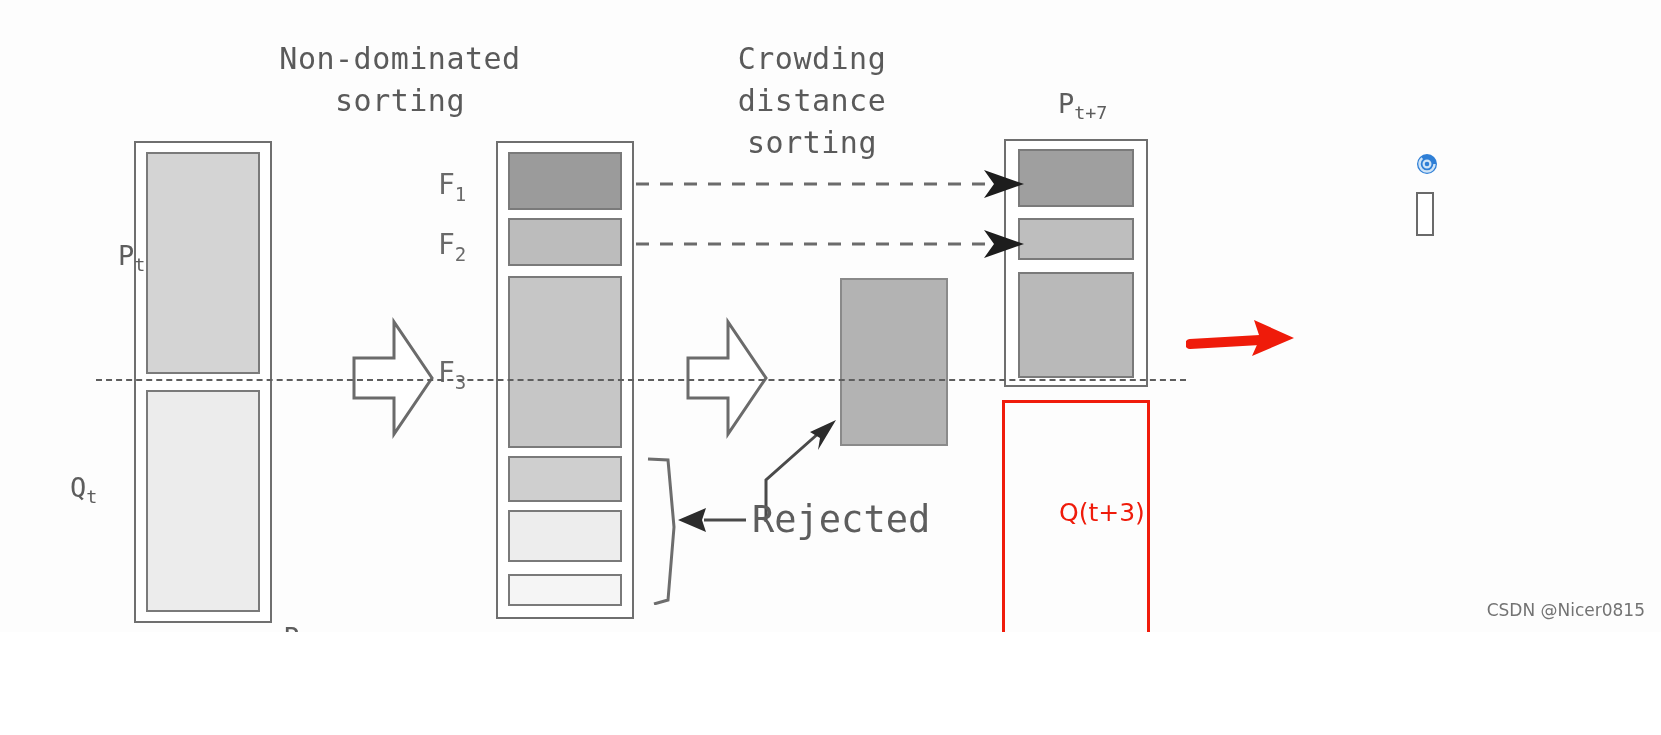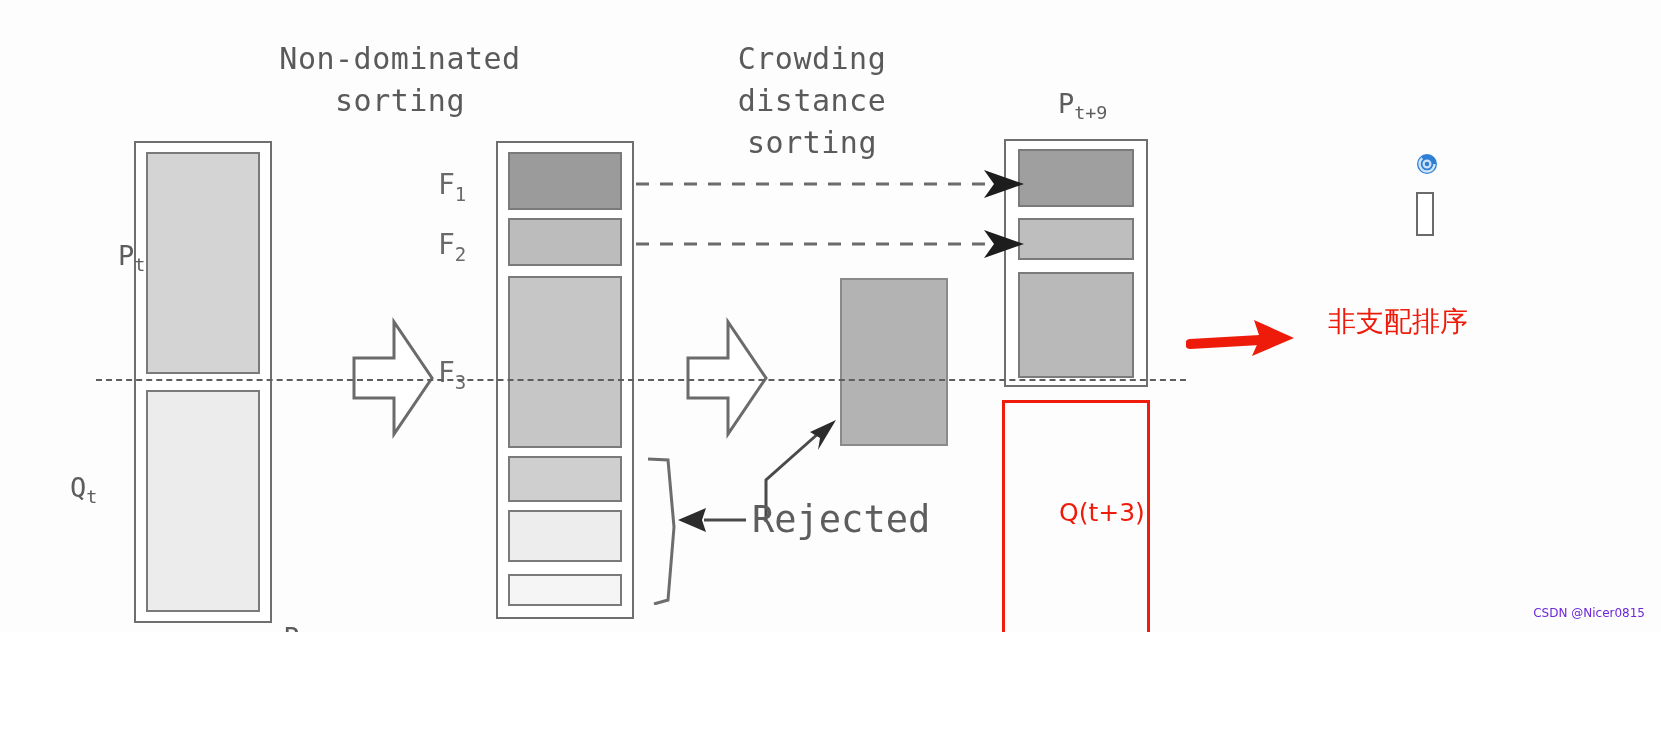--- a/index.html
+++ b/index.html
@@ -82,22 +82,22 @@
   .cn-text {
     font-size: 28px;
     font-family: "DejaVu Sans", sans-serif;
     color: #ef1b0a;
     white-space: nowrap;
   }
 
   
   .watermark {
     font-family: "DejaVu Sans", sans-serif;
-    font-size: 12px;
-    color: #6d28d9;
+    font-size: 17px;
+    color: #737373;
     white-space: nowrap;
     margin-top: 13px;
   }
 
   
   .ime-caret-box {
     border: 2px solid #6a6a6a;
     background: #ffffff;
     box-sizing: border-box;
   }
@@ -159,21 +159,21 @@
     <polygon points="2,20 30,8 26,20 30,32" fill="#2c2c2c"></polygon>
   </svg>
 
   <svg class="abs" style="left:756px; top:418px;" width="90" height="108" viewBox="0 0 90 108">
     <path d="M10,104 L10,62 L64,14" fill="none" stroke="#4a4a4a" stroke-width="3"></path>
     <polygon points="80,2 54,14 64,20 62,32" fill="#2c2c2c"></polygon>
   </svg>
 
   <div class="abs mono-label" style="left:752px; top:498px; font-size:37px; color:#5d5d5d;">Rejected</div>
 
-  <div class="abs mono-label set-label" style="left:1058px; top:88px;"><span>P</span><span class="sub">t+9</span></div>
+  <div class="abs mono-label set-label" style="left:1058px; top:88px;"><span>P</span><span class="sub">t+7</span></div>
 
   <div class="abs frame" style="left:1004px; top:139px; width:144px; height:248px;"></div>
 
   <div class="abs cell" style="left:1018px; top:149px; width:116px; height:58px; background:#9f9f9f;"></div>
   <div class="abs cell" style="left:1018px; top:218px; width:116px; height:42px; background:#bebebe;"></div>
   <div class="abs cell" style="left:1018px; top:272px; width:116px; height:106px; background:#b9b9b9;"></div>
 
   <svg class="abs connector" style="left:636px; top:166px;" width="390" height="36" viewBox="0 0 390 36">
     <line x1="0" y1="18" x2="352" y2="18" stroke="#6b6b6b" stroke-width="3" stroke-dasharray="13 11"></line>
     <polygon points="388,18 348,4 358,18 348,32" fill="#1d1d1d"></polygon>
@@ -188,21 +188,20 @@
 
   <div class="abs red-box" style="left:1002px; top:400px; width:148px; height:236px;"></div>
 
   <div class="abs red-text q-next-label" style="left:1059px; top:498px;">Q(t+3)</div>
 
   <svg class="abs" style="left:1186px; top:318px;" width="112" height="48" viewBox="0 0 112 48">
     <line x1="4" y1="26" x2="74" y2="22" stroke="#ef1b0a" stroke-width="10" stroke-linecap="round"></line>
     <polygon points="108,20 68,2 74,20 66,38" fill="#ef1b0a"></polygon>
   </svg>
 
-  <div class="abs cn-text" style="left:1328px; top:303px;">非支配排序</div>
 
   <svg class="abs" style="left:1415px; top:152px;" width="24" height="24" viewBox="0 0 24 24">
     <circle cx="12" cy="12" r="10" fill="#2f7fd6"></circle>
     <circle cx="12" cy="12" r="7.5" fill="none" stroke="#cfe4f7" stroke-width="2.4" stroke-dasharray="30 20"></circle>
     <circle cx="12" cy="12" r="3.4" fill="none" stroke="#cfe4f7" stroke-width="2.2"></circle>
   </svg>
 
   <div class="abs ime-caret-box" style="left:1416px; top:192px; width:18px; height:44px;"></div>
 
   <div class="abs watermark" style="right:16px; bottom:12px;">CSDN @Nicer0815</div>

